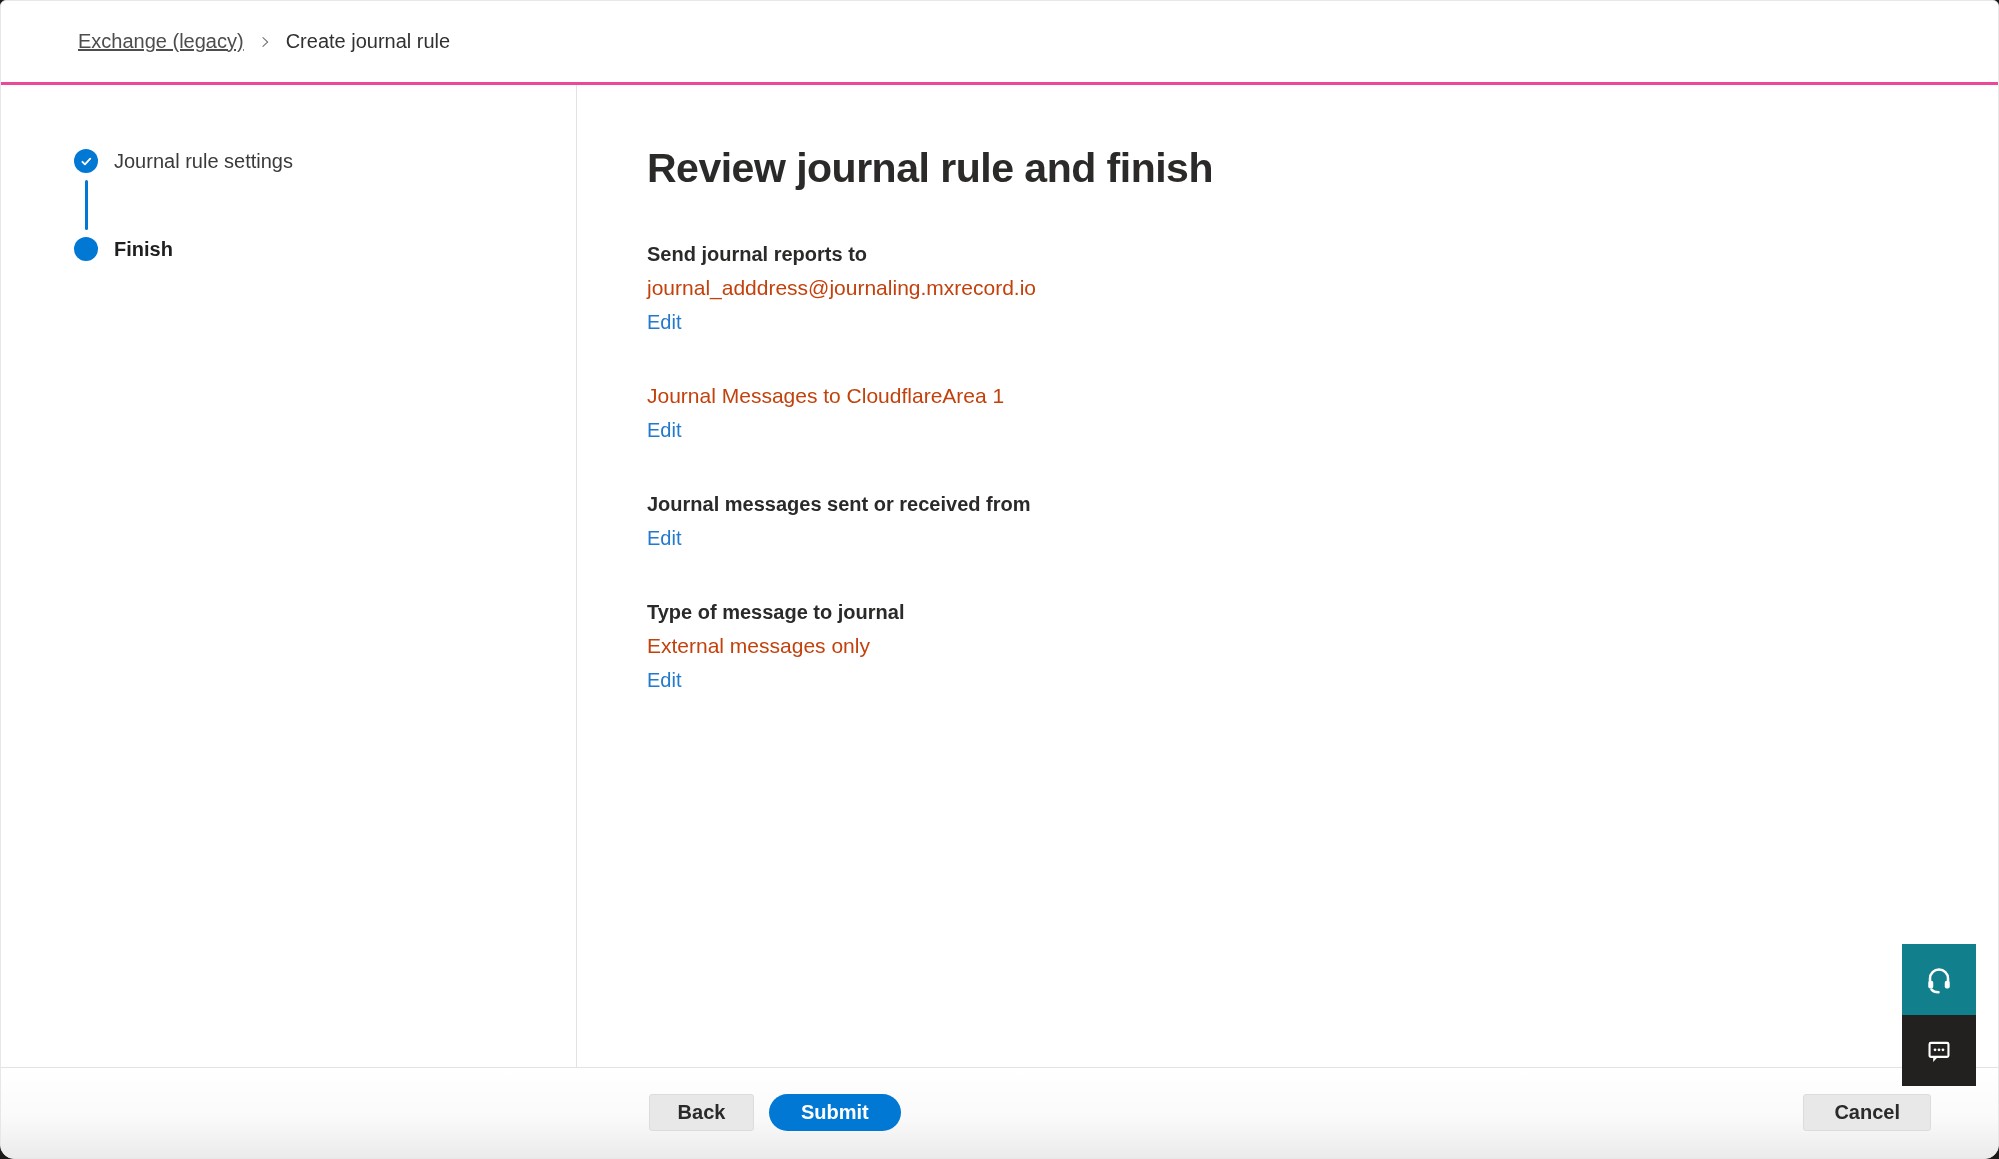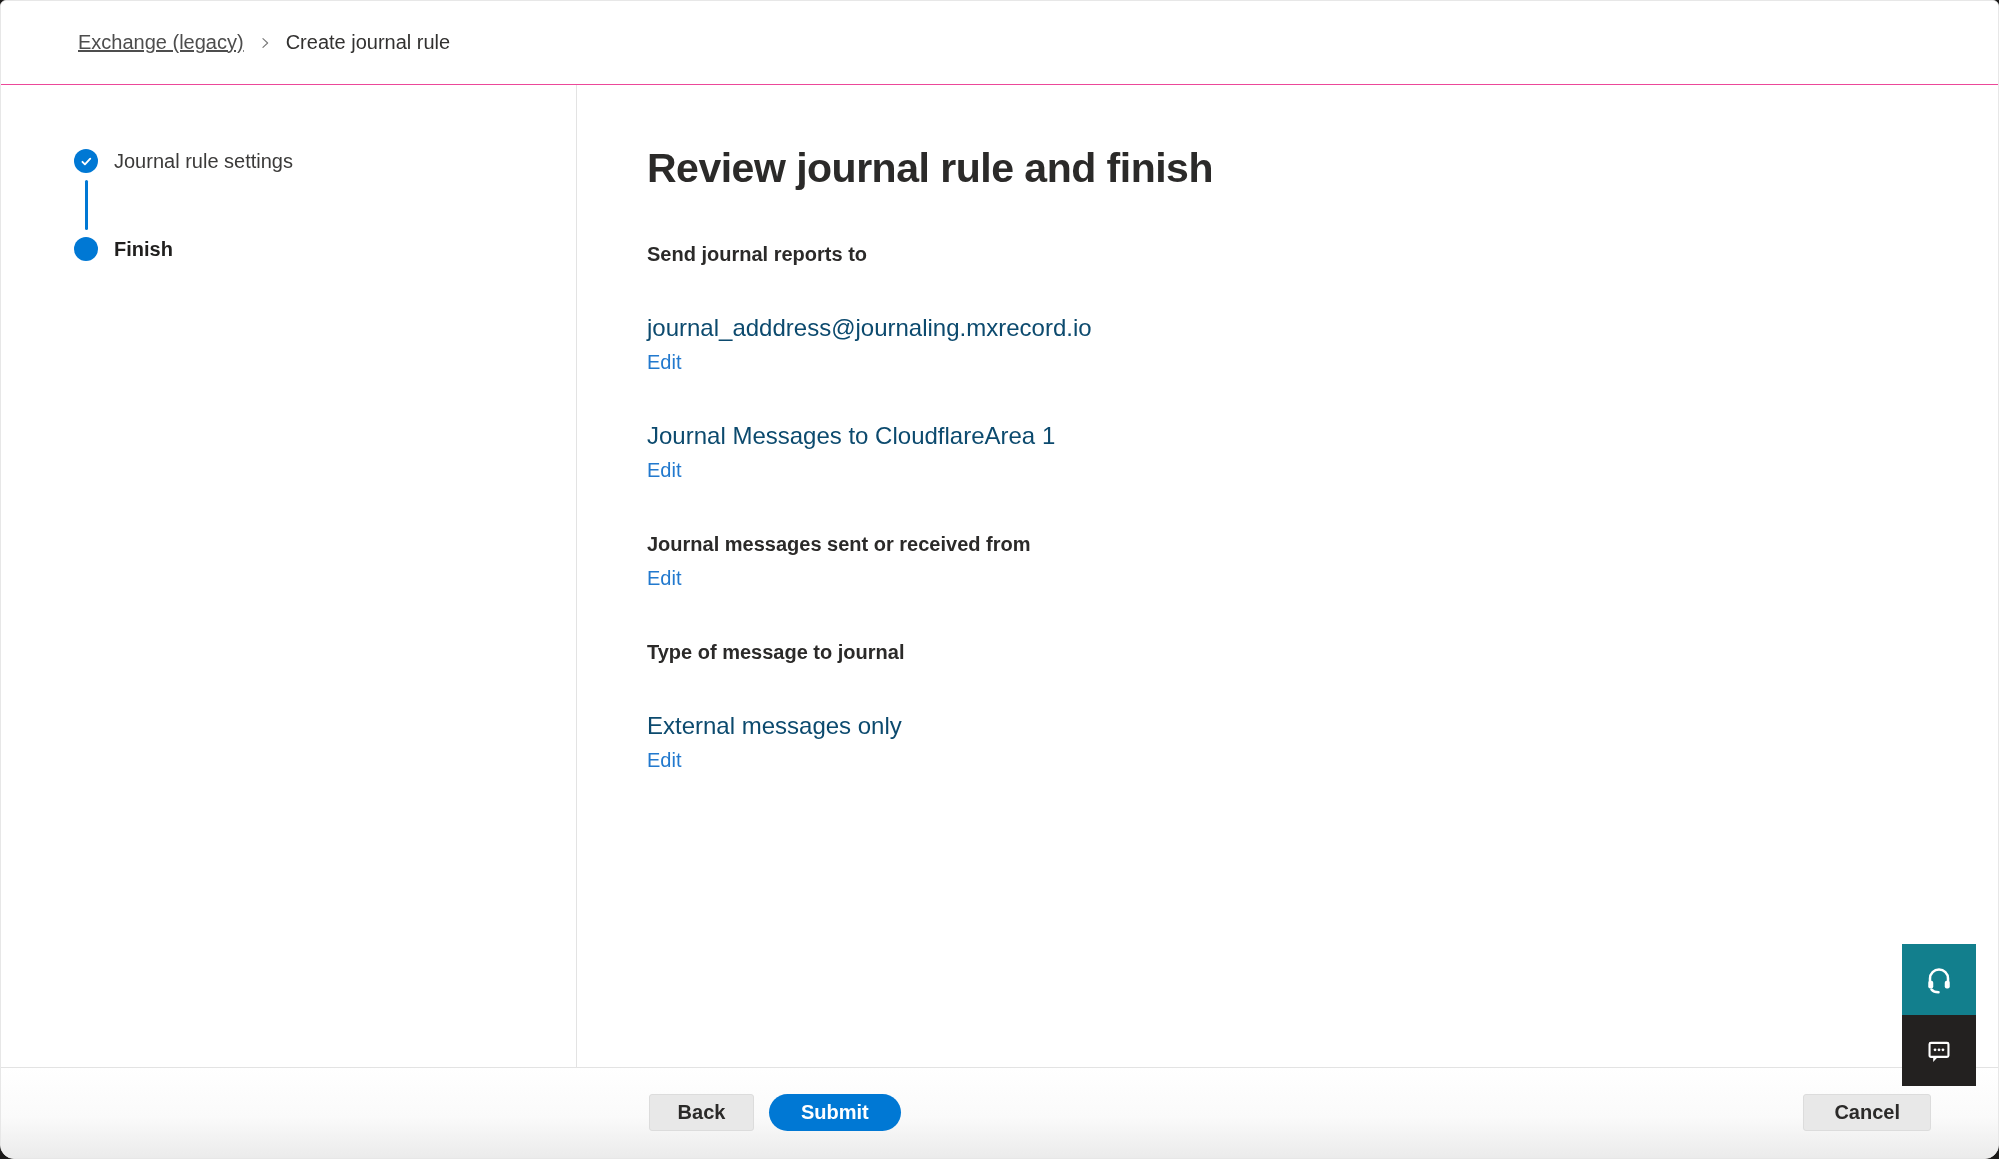--- a/index.html
+++ b/index.html
@@ -4,42 +4,42 @@
 <style>
   html,body{margin:0;padding:0;width:1999px;height:1159px;overflow:hidden;
     background:#1b1a19;font-family:"Liberation Sans","DejaVu Sans",sans-serif;}
   .app{position:absolute;inset:0;background:#ffffff;
     border:1px solid #e7e7e7;box-sizing:border-box;
     border-radius:6px 6px 14px 14px;overflow:hidden;
     display:grid;grid-template-rows:84px 1fr 91px;}
 
   
   .topbar{display:flex;align-items:center;padding-left:77px;
-    border-bottom:1px solid #ec4899;background:#fff;}
+    border-bottom:3px solid #ec4899;background:#fff;}
   .crumb{font-size:20px;color:#4d4d4d;text-decoration:underline;cursor:pointer;}
   .crumb.current{color:#323130;text-decoration:none;cursor:default;}
   .chev{display:inline-flex;margin:0 14px;align-items:center;}
 
   
   .content{display:flex;min-height:0;background:#fff;}
   .sidebar{width:576px;box-sizing:border-box;border-right:1px solid #e3e3e3;
     padding:64px 0 0 73px;flex:none;}
   .step{display:flex;align-items:flex-end;}
   .step-circle{width:24px;height:24px;border-radius:50%;background:#0078d4;
     flex:none;display:flex;align-items:center;justify-content:center;}
   .step-label{margin-left:16px;font-size:20px;color:#3b3a39;line-height:24px;}
   .step-label.bold{font-weight:700;color:#201f1e;}
   .connector{width:3px;height:50px;background:#0078d4;margin:7px 0 7px 10.5px;border-radius:2px;}
 
   .main{flex:1;padding:58px 4px 0 70px;box-sizing:border-box;}
   .main h1{margin:0 0 44px 0;font-size:41px;line-height:50px;font-weight:700;
     color:#2b2a29;letter-spacing:-0.5px;}
   .section{margin-bottom:40px;}
   .sec-label{font-size:20px;line-height:34px;font-weight:700;color:#2b2a29;}
-  .sec-value{font-size:24px;line-height:34px;color:#0c4a6e;margin-top:40px;}
+  .sec-value{font-size:21px;line-height:34px;color:#c2410c;}
   .edit-link{display:inline-block;font-size:20px;line-height:34px;color:#2279ce;
     text-decoration:none;cursor:pointer;}
 
   
   .footer{position:relative;border-top:1px solid #e3e3e3;
     background:linear-gradient(180deg,#ffffff 0%,#fafafa 55%,#ebebeb 100%);}
   .btn{position:absolute;top:26px;height:37px;border:none;border-radius:3px;
     font-family:inherit;font-size:20px;font-weight:600;cursor:pointer;
     display:flex;align-items:center;justify-content:center;box-sizing:border-box;}
   .btn.secondary{background:#e8e8e8;color:#2b2a29;border:1px solid #dcdcdc;}

